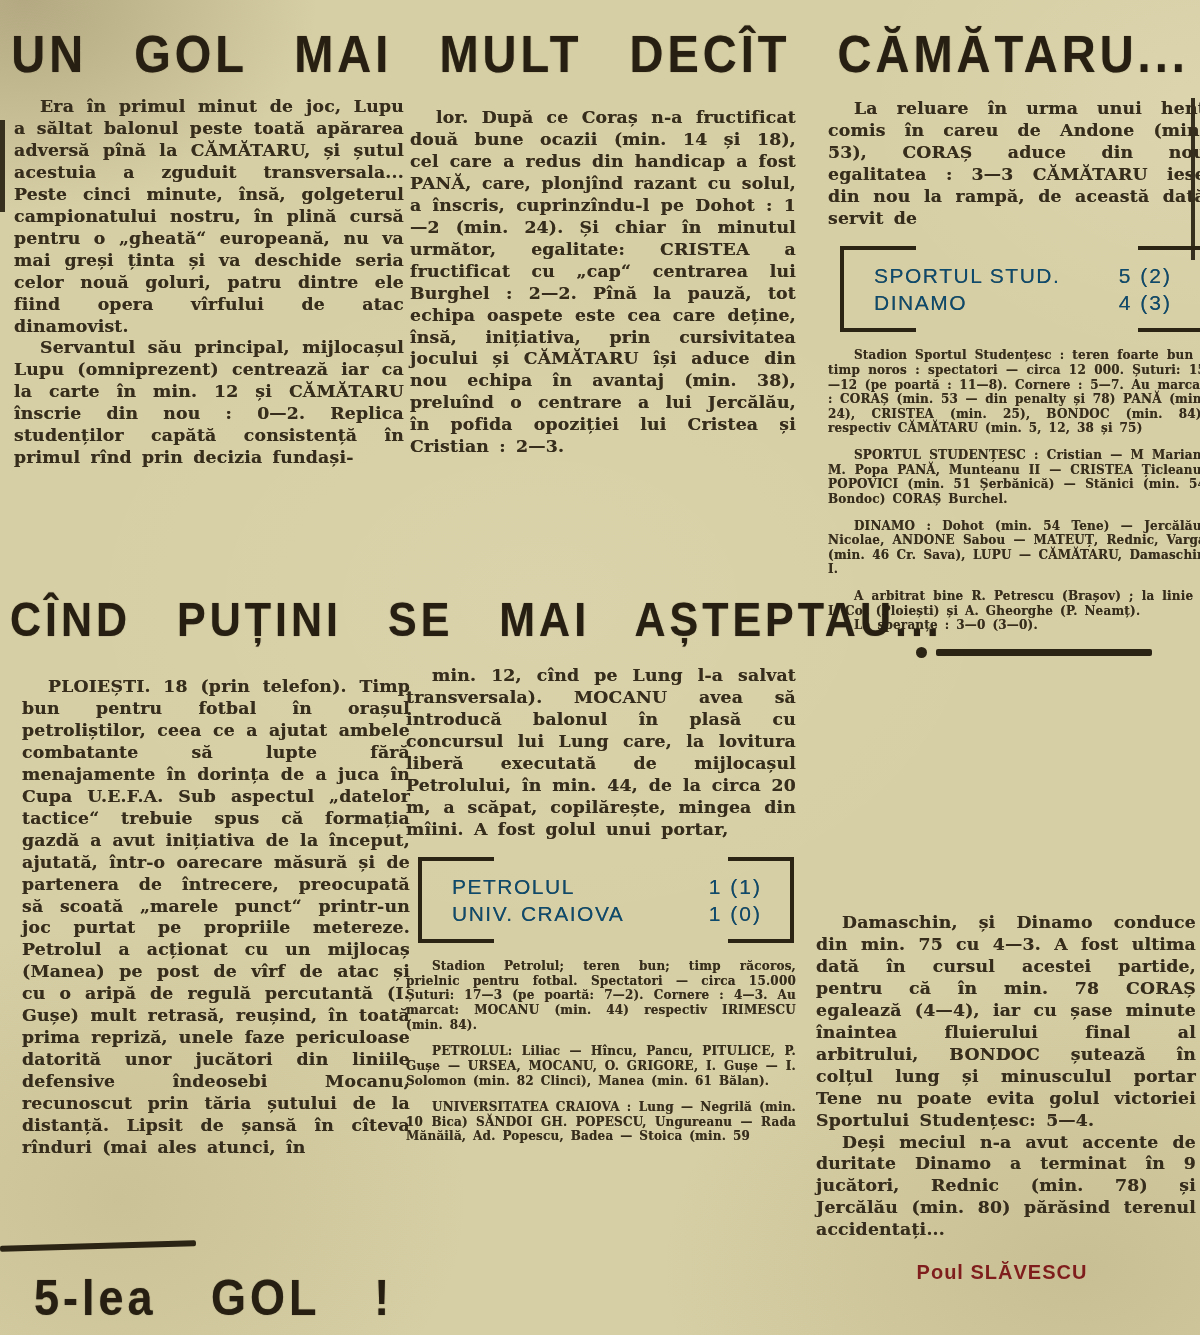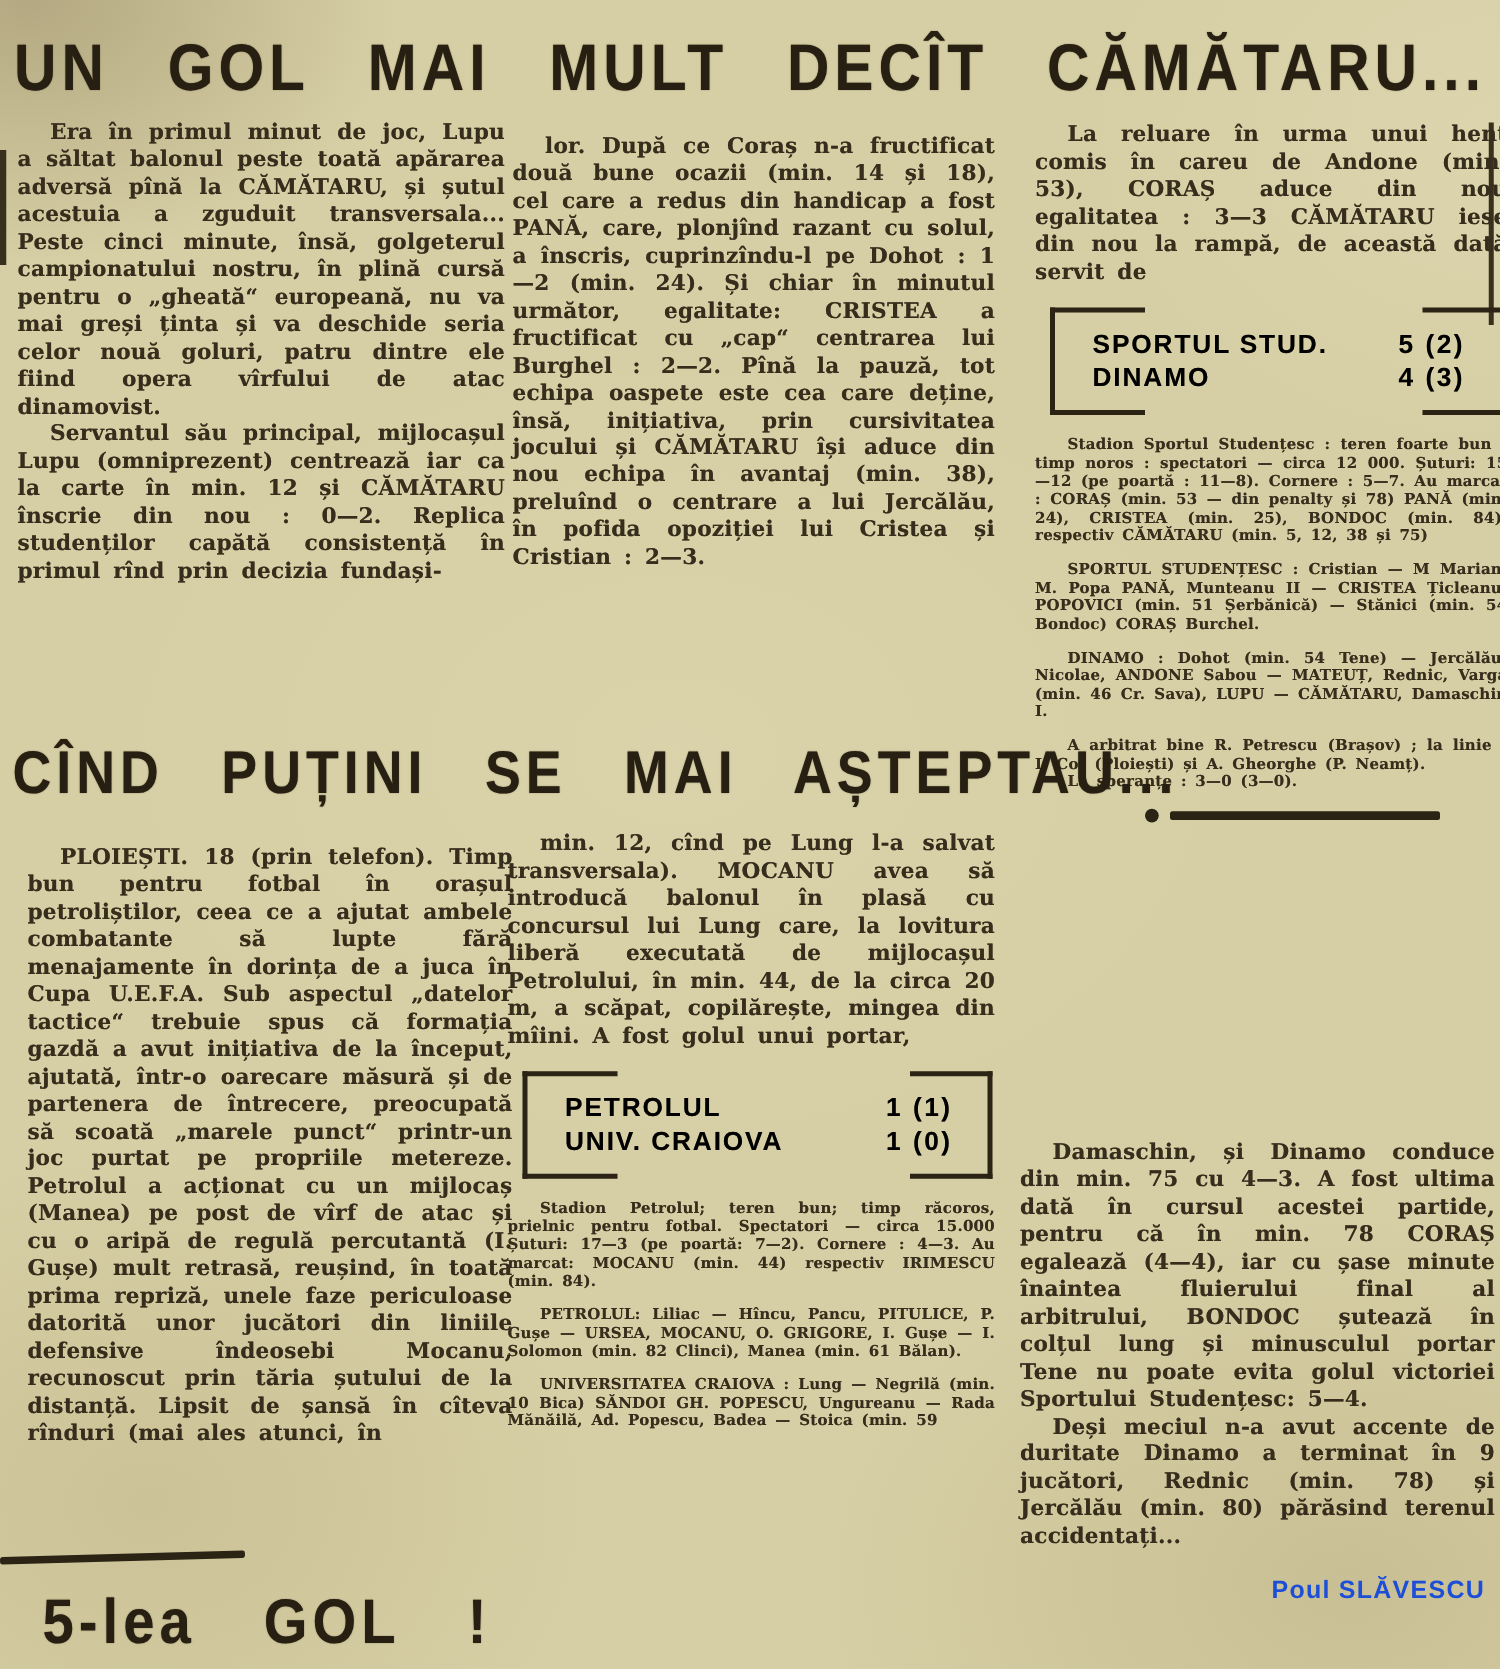--- a/index.html
+++ b/index.html
@@ -62,36 +62,36 @@
     content:""; position:absolute; left:0; top:0; bottom:0; width:72px;
     border:4px solid #2b2314; border-right:none;
   }
   .scorebox::after{
     content:""; position:absolute; right:0; top:0; bottom:0; width:62px;
     border:4px solid #2b2314; border-left:none;
   }
   .score-row{
     display:flex; justify-content:space-between; align-items:baseline;
     font-family:"Liberation Sans", sans-serif;
-    font-weight:700; font-size:21px; letter-spacing:1.5px;
-    color:#000000; line-height:1.3;
+    font-weight:400; font-size:21px; letter-spacing:1.5px;
+    color:#0c4a6e; line-height:1.3;
     text-shadow:0 0 .5px rgba(43,35,20,.6);
   }
   .score-row .score{ padding-right:6px; letter-spacing:2px; }
   .divider{
     display:flex; align-items:center; gap:9px;
     margin:14px 0 0 88px; width:236px;
   }
   .divider .dot{ width:11px; height:11px; background:#2b2314; border-radius:50%; flex:0 0 auto; }
   .divider .line{ height:7px; background:#2b2314; flex:1; border-radius:2px; }
   .byline{
     margin-top:20px;
     font-family:"Liberation Sans", sans-serif;
     font-weight:700; font-size:20px; letter-spacing:1px;
-    text-align:right; padding-right:8px; color:#1d4ed8;
+    text-align:center; padding-right:8px; color:#7f1d1d;
   }
   .rule-left{
     position:absolute; left:0; top:1243px; width:196px; height:6px;
     background:#2b2314; transform:rotate(-1.6deg); border-radius:2px;
   }
   .edge{ position:absolute; background:#38301e; }
   .edge-right{ right:5px; top:98px; width:4px; height:162px; }
   .edge-left{ left:0; top:120px; width:5px; height:92px; }
 </style>
 </head>

